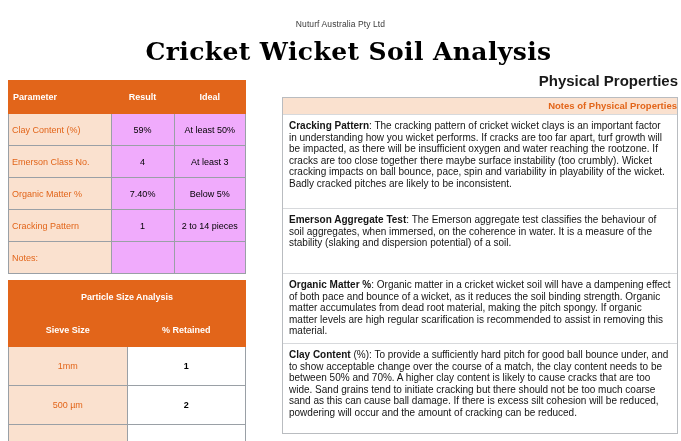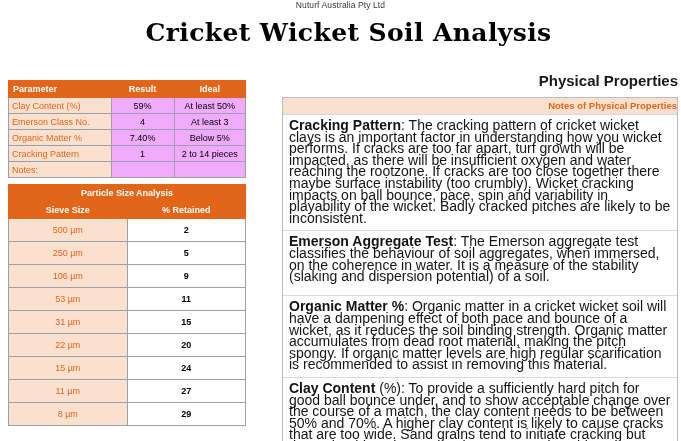--- a/index.html
+++ b/index.html
@@ -14,21 +14,21 @@
     color: #000000;
     overflow: hidden;
     position: relative;
   }
 
   
   .company-line {
     text-align: center;
     font-size: 8.5px;
     color: #3a3a3a;
-    padding-top: 0;
+    padding-top: 19px;
     letter-spacing: 0.1px;
   }
   .doc-title {
     text-align: center;
     font-family: "DejaVu Serif", "Liberation Serif", serif;
     font-weight: bold;
     font-size: 25px;
     letter-spacing: 0.4px;
     margin-top: 8px;
     color: #000000;
@@ -67,21 +67,21 @@
   
   table.grid {
     border-collapse: collapse;
     width: 100%;
     table-layout: fixed;
   }
   table.grid td, table.grid th {
     border: 1px solid #9aa0a6;
     font-size: 9px;
     height: 14px;
-    padding: 1px 3px;
+    padding: 9px 3px;
     vertical-align: middle;
   }
   .hdr {
     background: #E2651A;
     color: #ffffff;
     font-weight: bold;
     text-align: center;
     border-color: #E2651A !important;
     font-size: 9px;
   }
@@ -130,21 +130,21 @@
     background: #FAE1CF;
     color: #E2651A;
     font-weight: bold;
     font-size: 9.5px;
     text-align: right;
     padding: 2px 0 3px 0;
     border-bottom: 1px solid #d7d9dc;
   }
   .note {
     padding: 5px 6px 6px 6px;
-    font-size: 14px;
+    font-size: 10px;
     line-height: 11.6px;
     color: #141414;
     border-bottom: 1px solid #d7d9dc;
     text-align: left;
   }
   .note:last-child { border-bottom: none; }
   .note .term {
     font-weight: bold;
   }
   .note-1 { min-height: 82px; }
@@ -208,20 +208,24 @@
         <tr>
           <th class="hdr-title" colspan="2">Particle Size Analysis</th>
         </tr>
         <tr>
           <th class="hdr" style="width:44%;">Sieve Size</th>
           <th class="hdr" style="width:56%;">% Retained</th>
         </tr>
       </thead>
       <tbody>
         <tr>
+          <td class="lbl-c">1mm</td>
+          <td class="val-b">1</td>
+        </tr>
+        <tr>
           <td class="lbl-c">500 µm</td>
           <td class="val-b">2</td>
         </tr>
         <tr>
           <td class="lbl-c">250 µm</td>
           <td class="val-b">5</td>
         </tr>
         <tr>
           <td class="lbl-c">106 µm</td>
           <td class="val-b">9</td>

